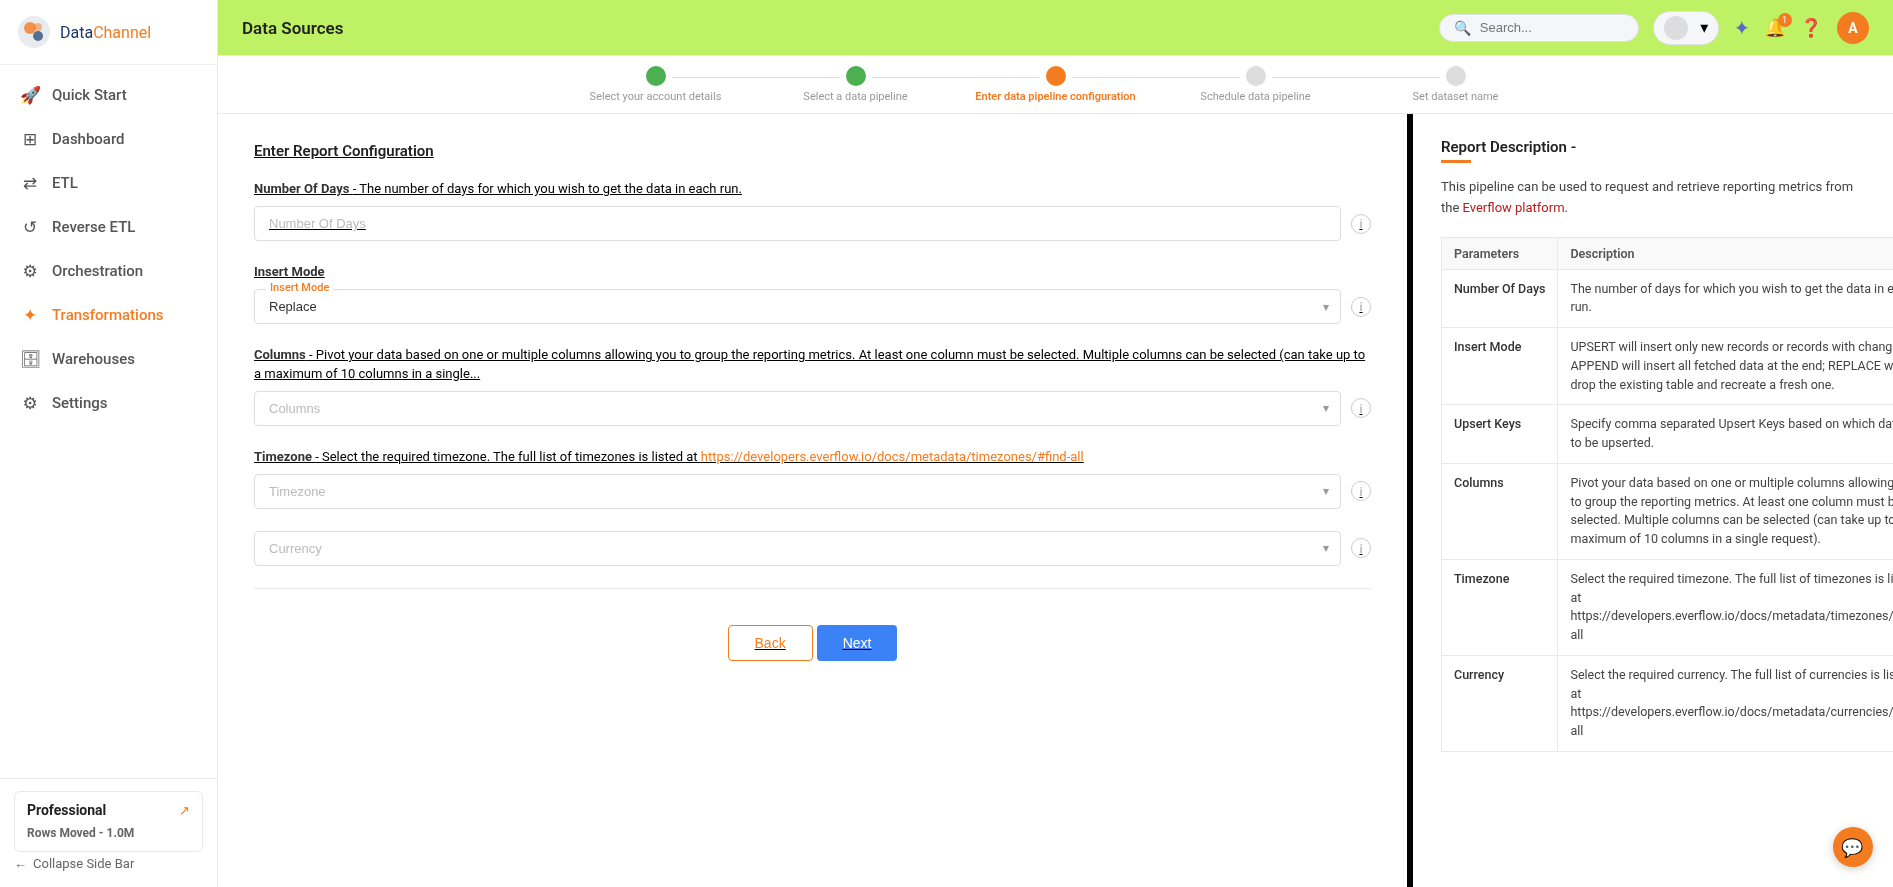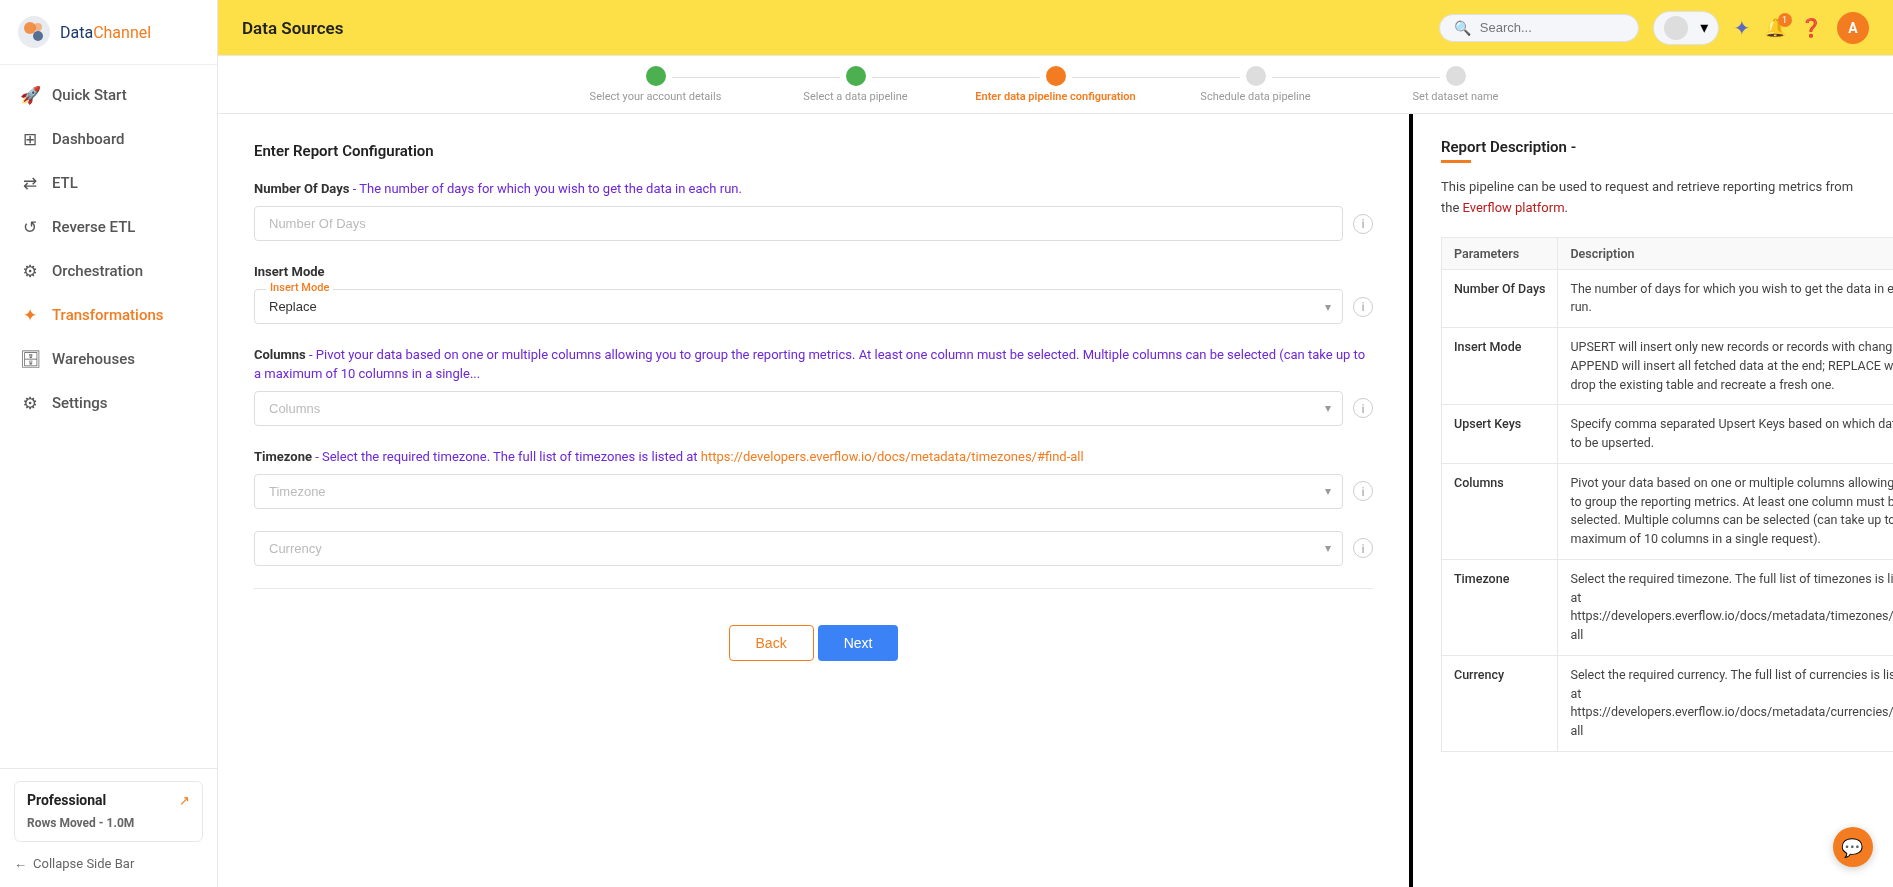--- a/index.html
+++ b/index.html
@@ -49,21 +49,20 @@
 
     .sidebar-footer {
       padding: 12px 14px;
       border-top: 1px solid #e8e8e8;
     }
     .professional-box {
       background: #fff;
       border: 1px solid #e8e8e8;
       border-radius: 6px;
       padding: 10px 12px;
-      margin-bottom: 10px;
     }
     .professional-header {
       display: flex;
       align-items: center;
       justify-content: space-between;
       margin-bottom: 4px;
     }
     .professional-label {
       font-weight: 700;
       font-size: 14px;
@@ -91,21 +90,21 @@
     
     .main {
       flex: 1;
       display: flex;
       flex-direction: column;
       overflow: hidden;
     }
 
     
     .topbar {
-      background: #fde047;
+      background: #bef264;
       border-bottom: 1px solid #e8e8e8;
       padding: 0 24px;
       height: 56px;
       display: flex;
       align-items: center;
       justify-content: space-between;
     }
     .topbar-title {
       font-size: 17px;
       font-weight: 600;
@@ -232,41 +231,42 @@
       overflow: hidden;
       background: #f5f6fa;
     }
 
     
     .form-panel {
       flex: 1;
       padding: 28px 36px;
       overflow-y: auto;
       background: #fff;
-      border-right: 4px solid #000000;
+      border-right: 6px solid #000000;
+      text-decoration: underline;
     }
 
     .section-title {
       font-size: 15px;
       font-weight: 600;
       color: #222;
       margin-bottom: 20px;
     }
 
     .field-group {
       margin-bottom: 22px;
     }
     .field-label {
       font-size: 13px;
       color: #333;
       margin-bottom: 8px;
       line-height: 1.4;
     }
     .field-label .required-note {
-      color: #6d28d9;
+      color: #000000;
       font-weight: 400;
     }
     .field-label .link-text {
       color: #f47c20;
       text-decoration: none;
     }
     .field-row {
       display: flex;
       align-items: center;
       gap: 10px;

